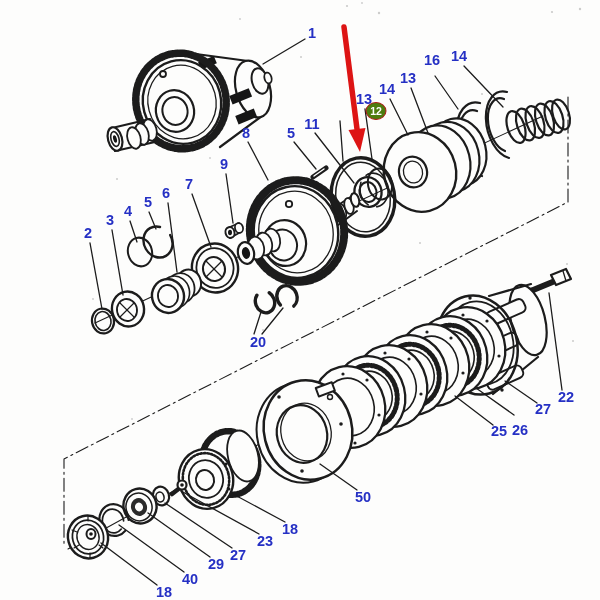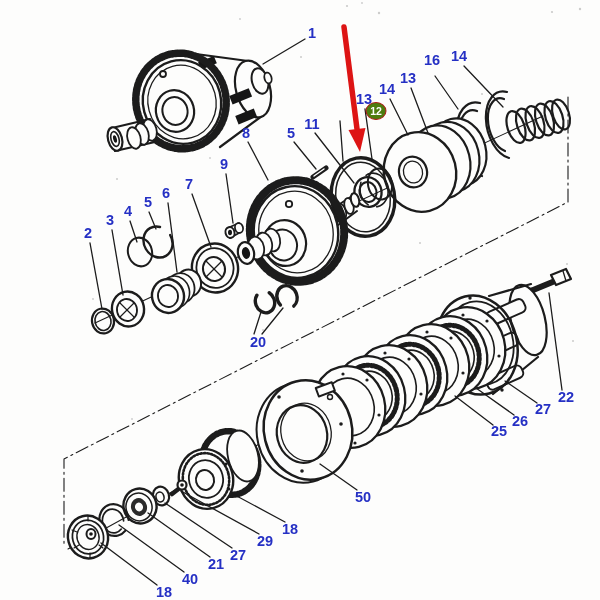--- a/index.html
+++ b/index.html
@@ -407,23 +407,23 @@
 <span class="lbl" style="left:312px;top:124px">11</span>
 <span class="badge" style="left:339px;top:111px">12</span>
 <span class="lbl" style="left:364px;top:99px">13</span>
 <span class="lbl" style="left:387px;top:89px">14</span>
 <span class="lbl" style="left:408px;top:78px">13</span>
 <span class="lbl" style="left:432px;top:60px">16</span>
 <span class="lbl" style="left:459px;top:56px">14</span>
 <span class="lbl" style="left:258px;top:342px">20</span>
 <span class="lbl" style="left:164px;top:592px">18</span>
 <span class="lbl" style="left:190px;top:579px">40</span>
-<span class="lbl" style="left:216px;top:564px">21</span>
+<span class="lbl" style="left:216px;top:564px">29</span>
 <span class="lbl" style="left:238px;top:555px">27</span>
-<span class="lbl" style="left:265px;top:541px">29</span>
+<span class="lbl" style="left:265px;top:541px">23</span>
 <span class="lbl" style="left:290px;top:529px">18</span>
 <span class="lbl" style="left:499px;top:431px">25</span>
-<span class="lbl" style="left:520px;top:421px">26</span>
+<span class="lbl" style="left:520px;top:430px">26</span>
 <span class="lbl" style="left:543px;top:409px">27</span>
 <span class="lbl" style="left:566px;top:397px">22</span>
 <span class="lbl" style="left:363px;top:497px">50</span>
 
 </div>
 
 </body></html>

